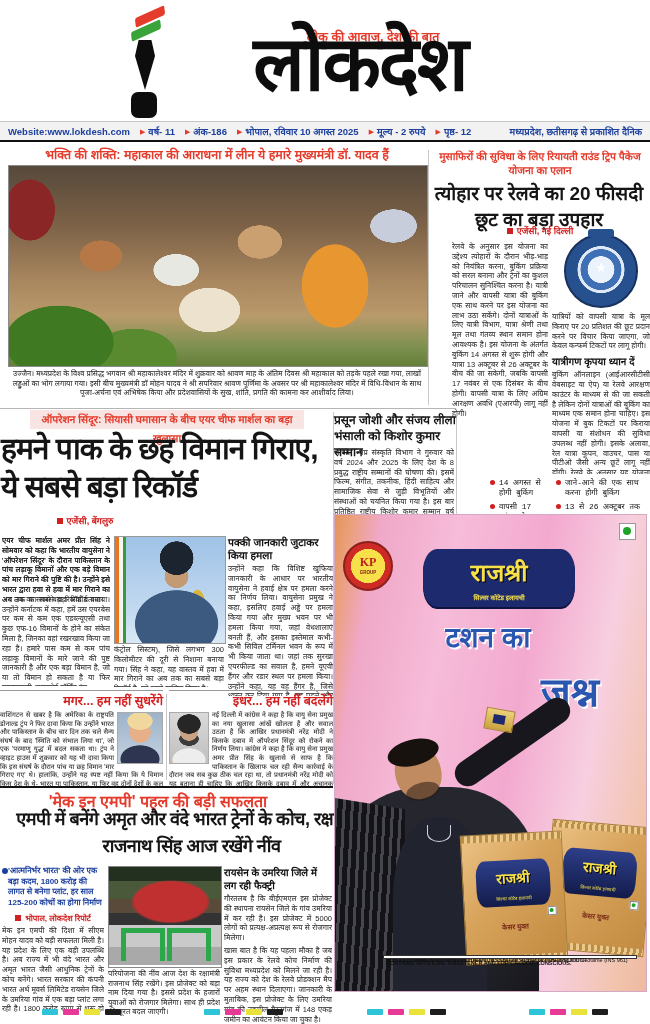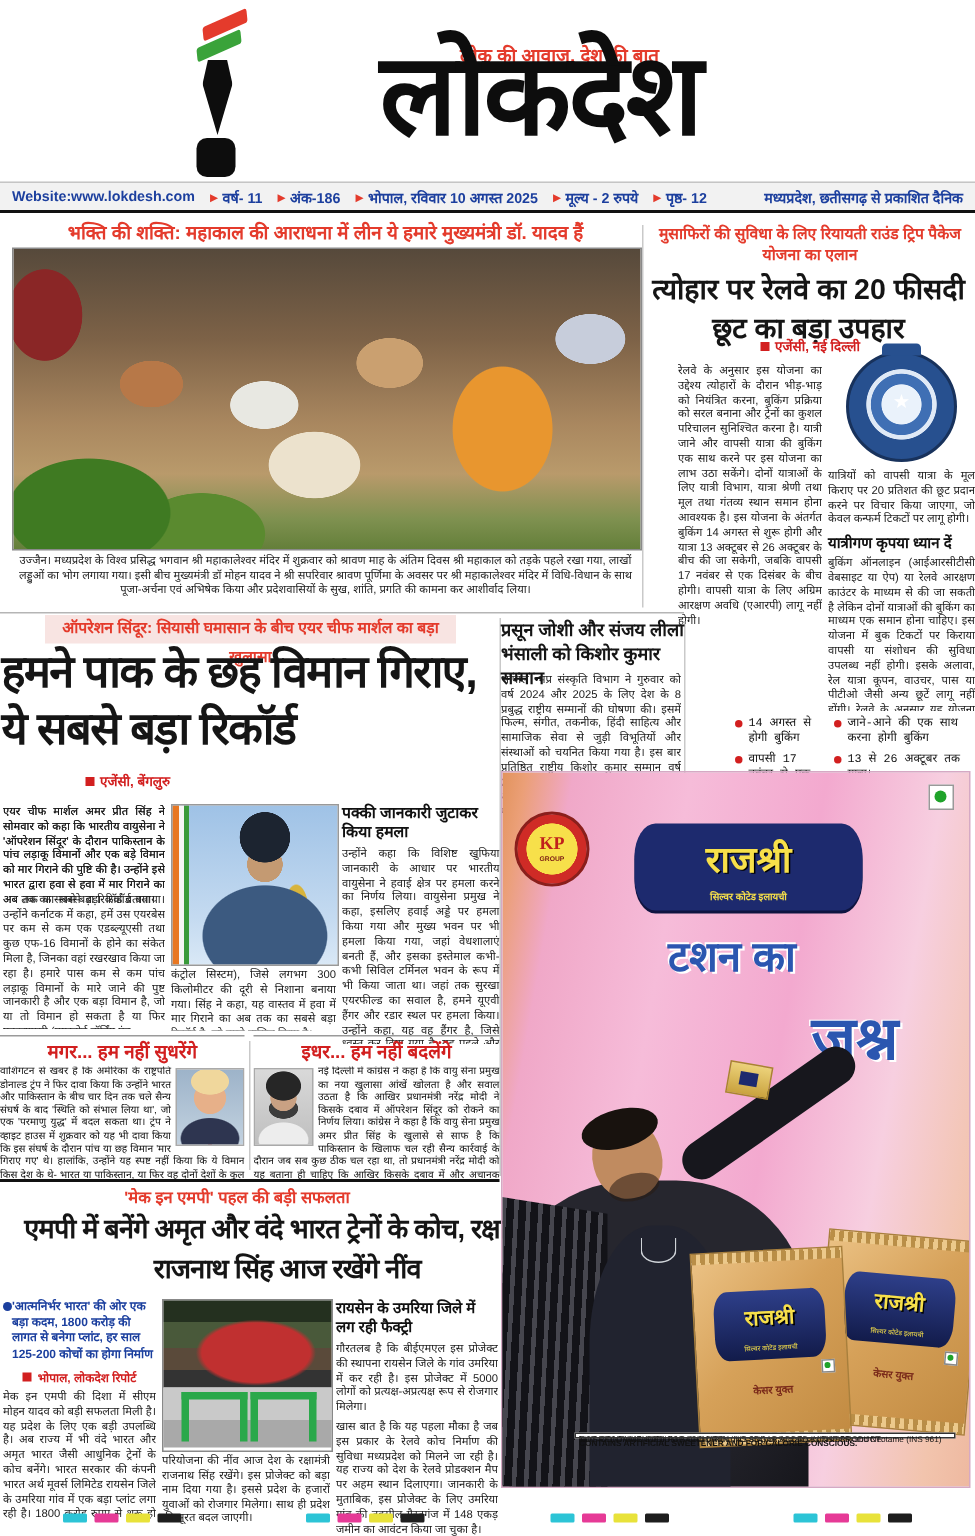--- a/index.html
+++ b/index.html
@@ -79,40 +79,40 @@
   .ops-photo-cap{left:114px;top:645px;width:110px;height:42px;}
   .ops-col3{left:228px;top:536px;width:105px;height:150px;}
   .ops-sub{font-size:10.5px;font-weight:bold;line-height:13px;margin-bottom:2px;}
   
   .kish-head{left:334px;top:412px;width:124px;font-size:12px;line-height:16px;}
   .kish-body{left:334px;top:448px;width:120px;height:94px;}
   
   .box{border-top:1px solid #9a9a9a;}
   .box-l{left:0;top:690px;width:163px;height:94px;}
   .box-r{left:169px;top:690px;width:164px;height:94px;}
-  .box-head{text-align:center;font-size:12.5px;color:#d21f1f;font-weight:bold;padding:1px 0 2px;}
+  .box-head{text-align:right;font-size:12.5px;color:#d21f1f;font-weight:bold;padding:1px 0 2px;}
   .box-body{font-size:6.8px;line-height:8.6px;text-align:justify;overflow:hidden;height:76px;}
   .trump-photo{float:right;width:44px;height:50px;margin:1px 0 1px 3px;border:1px solid #aaa;
     background:
       radial-gradient(ellipse 13px 9px at 50% 16%,#f0d79c 0 95%,transparent 100%),
       radial-gradient(circle 11px at 50% 38%,#e7b089 0 95%,transparent 100%),
       radial-gradient(ellipse 20px 14px at 50% 92%,#2e3550 0 95%,transparent 100%),
       radial-gradient(ellipse 3px 9px at 50% 84%,#c33 0 95%,transparent 100%),
       linear-gradient(180deg,#9db3c9 0%,#c3d2e0 100%);}
   .rahul-photo{float:left;width:38px;height:50px;margin:1px 3px 1px 0;border:1px solid #aaa;
     background:
       radial-gradient(ellipse 12px 10px at 50% 22%,#262626 0 95%,transparent 100%),
       radial-gradient(circle 9px at 50% 38%,#c9a183 0 95%,transparent 100%),
       radial-gradient(ellipse 10px 7px at 50% 52%,#3c3c3c 0 95%,transparent 100%),
       radial-gradient(ellipse 17px 12px at 50% 94%,#ededed 0 95%,transparent 100%),
       linear-gradient(180deg,#d9d9d9 0%,#bfbfbf 100%);}
   .tc-div{left:166px;top:694px;height:86px;}
   
   .mp-rule{left:0;top:786px;width:333px;height:2px;background:#111;}
-  .mp-kicker{left:0;top:790px;width:316px;font-size:11px;}
+  .mp-kicker{left:0;top:790px;width:316px;font-size:16px;}
   .mp-head{left:0;top:806px;width:383px;text-align:center;font-size:18px;line-height:27px;letter-spacing:-0.5px;}
   .mp-col1{left:2px;top:866px;width:102px;height:152px;}
   .mp-high{display:flex;gap:0;color:#1b3f9e;font-weight:bold;font-size:8px;line-height:10.5px;}
   .bdot{flex:0 0 auto;width:6px;height:6px;border-radius:50%;background:#1b3f9e;margin-top:2px;}
   .mp-byline{font-size:8px;text-align:center;margin:4px 0 3px;}
   .mp-photos{left:108px;top:866px;width:112px;height:100px;border:1px solid #888;}
   .mp-ph-top{height:58px;
     background:radial-gradient(ellipse 40px 22px at 55% 60%,#c03030 0 90%,transparent 100%),
     linear-gradient(180deg,#24301f 0 25%,#49593a 25% 55%,#5a4a3a 55% 80%,#333 80% 100%);}
   .mp-ph-bot{position:relative;height:40px;background:linear-gradient(180deg,#c9c9c9 0 55%,#a9a9a9 55% 100%);}

